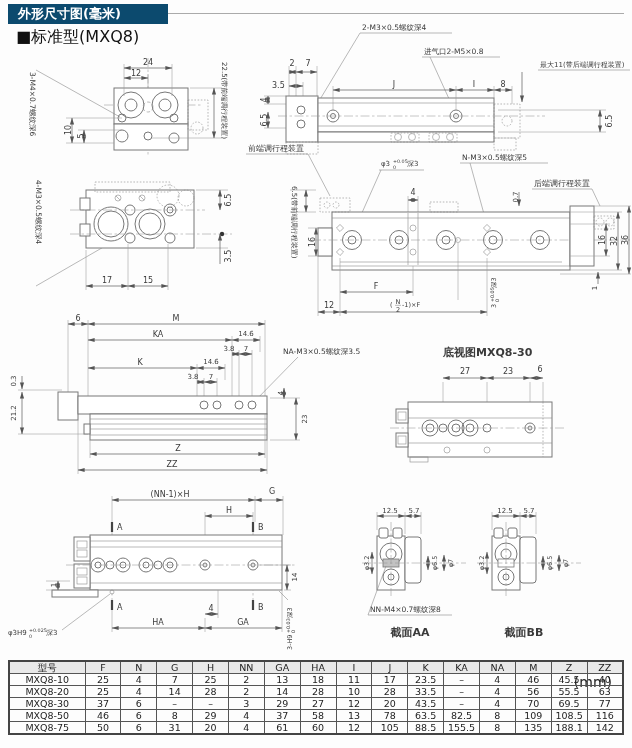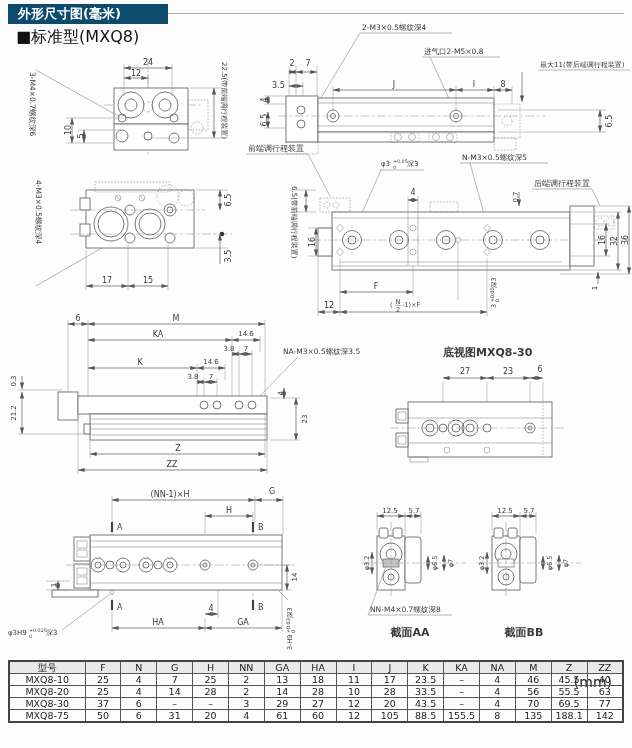--- a/index.html
+++ b/index.html
@@ -628,20 +628,38 @@
           <td>12</td>
           <td>20</td>
           <td>43.5</td>
           <td>–</td>
           <td>4</td>
           <td>70</td>
           <td>69.5</td>
           <td>77</td>
         </tr>
         <tr>
+          <td>MXQ8-50</td>
+          <td>46</td>
+          <td>6</td>
+          <td>8</td>
+          <td>29</td>
+          <td>4</td>
+          <td>37</td>
+          <td>58</td>
+          <td>13</td>
+          <td>78</td>
+          <td>63.5</td>
+          <td>82.5</td>
+          <td>8</td>
+          <td>109</td>
+          <td>108.5</td>
+          <td>116</td>
+        </tr>
+        <tr>
           <td>MXQ8-75</td>
           <td>50</td>
           <td>6</td>
           <td>31</td>
           <td>20</td>
           <td>4</td>
           <td>61</td>
           <td>60</td>
           <td>12</td>
           <td>105</td>

